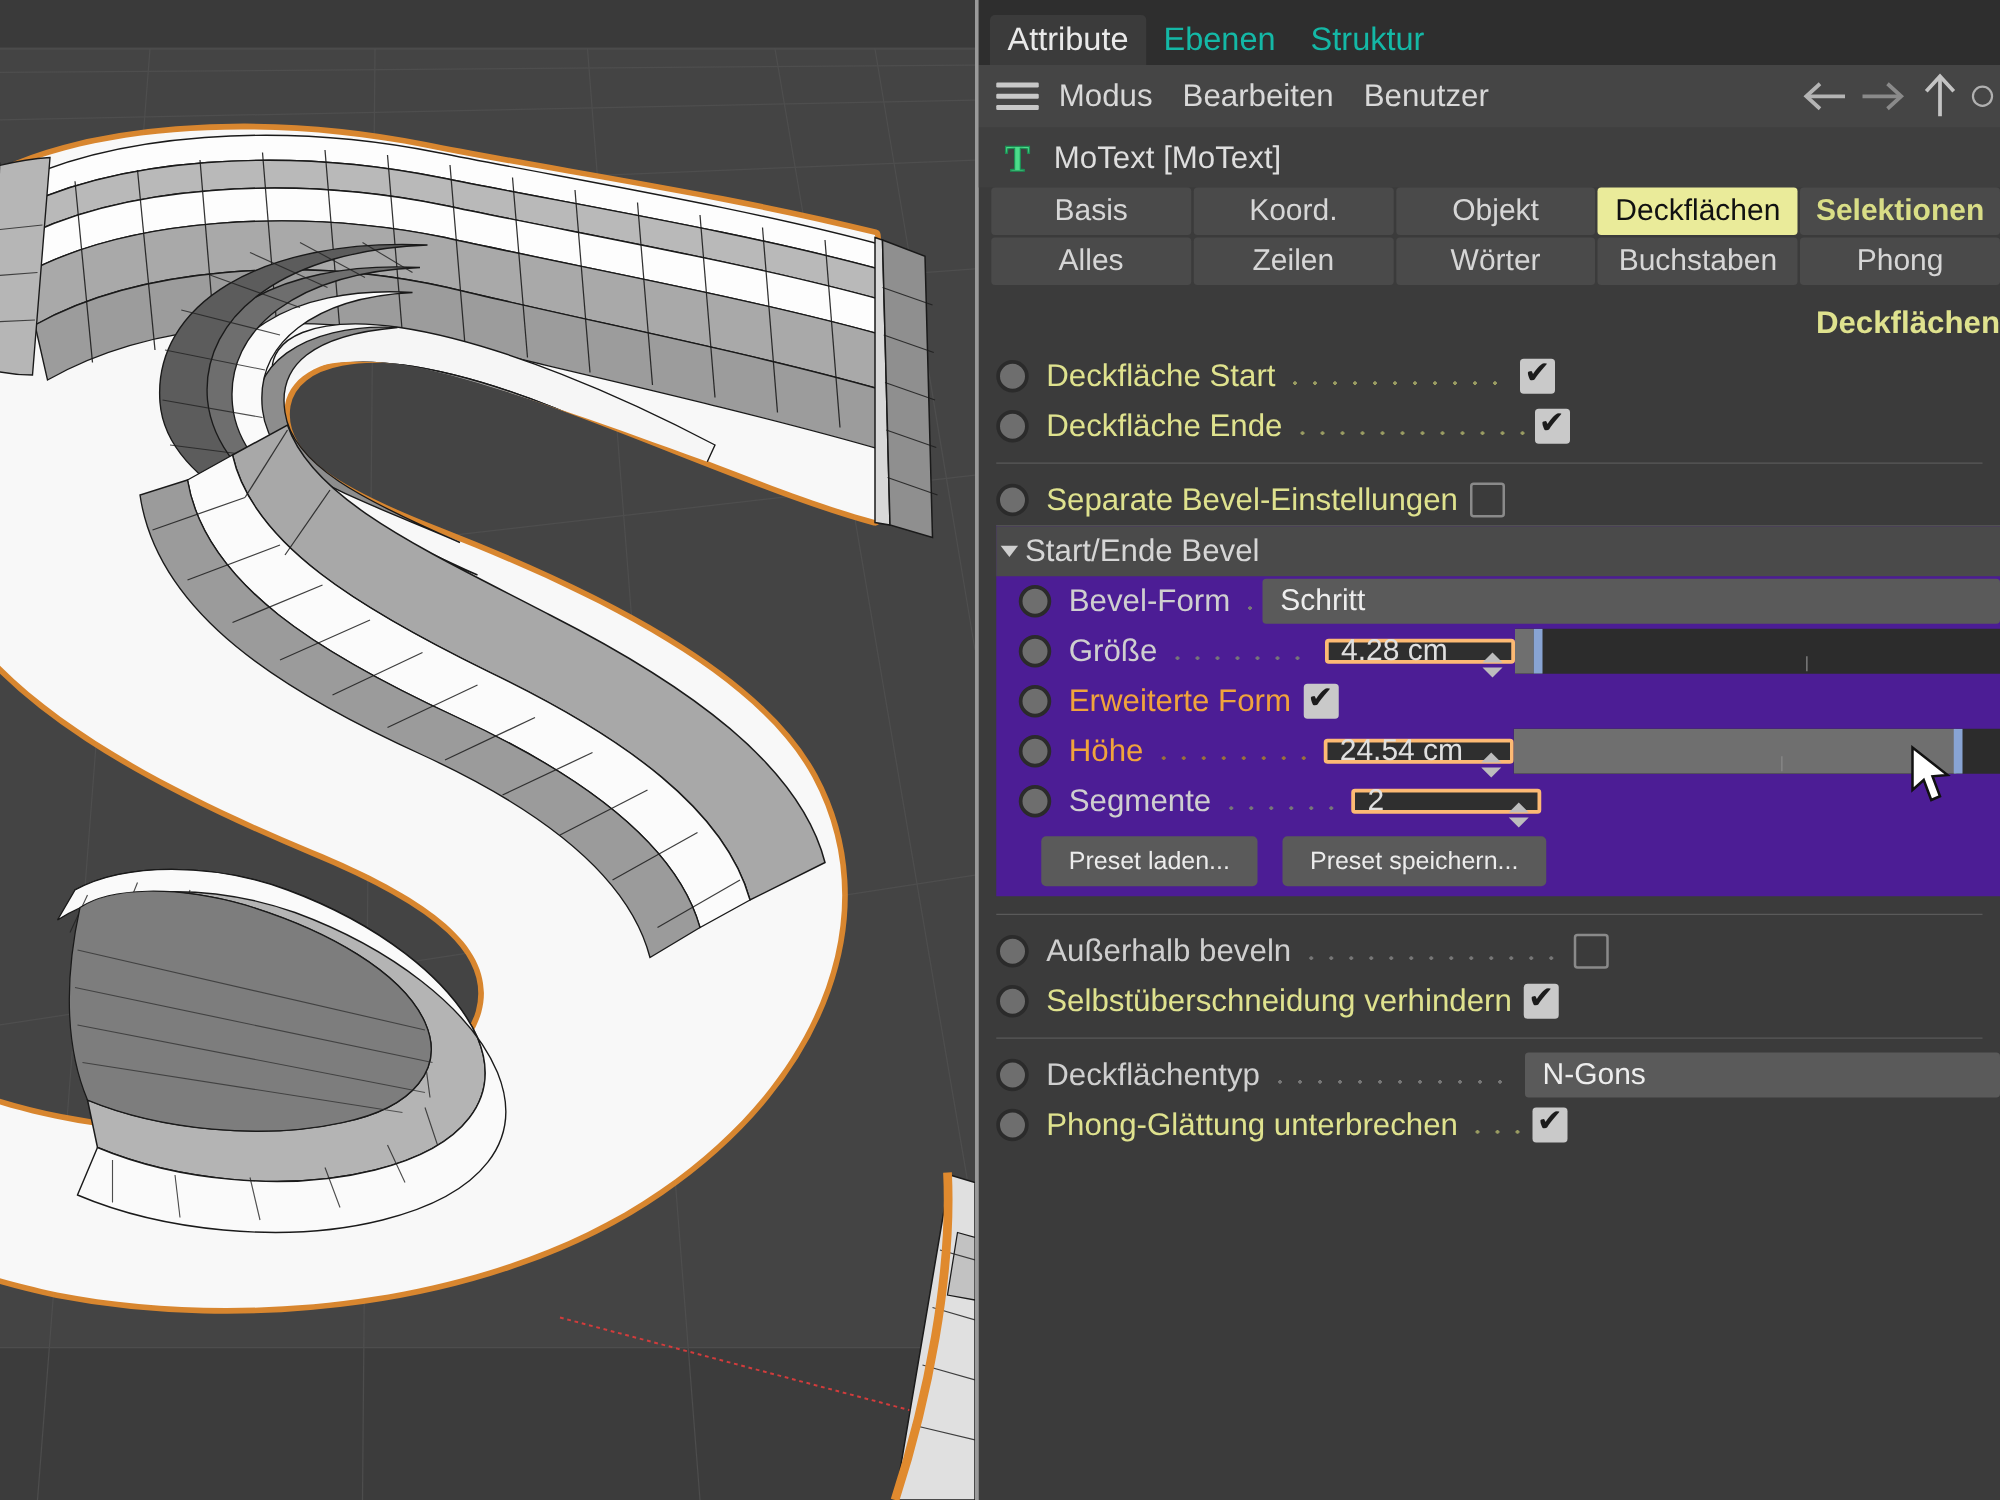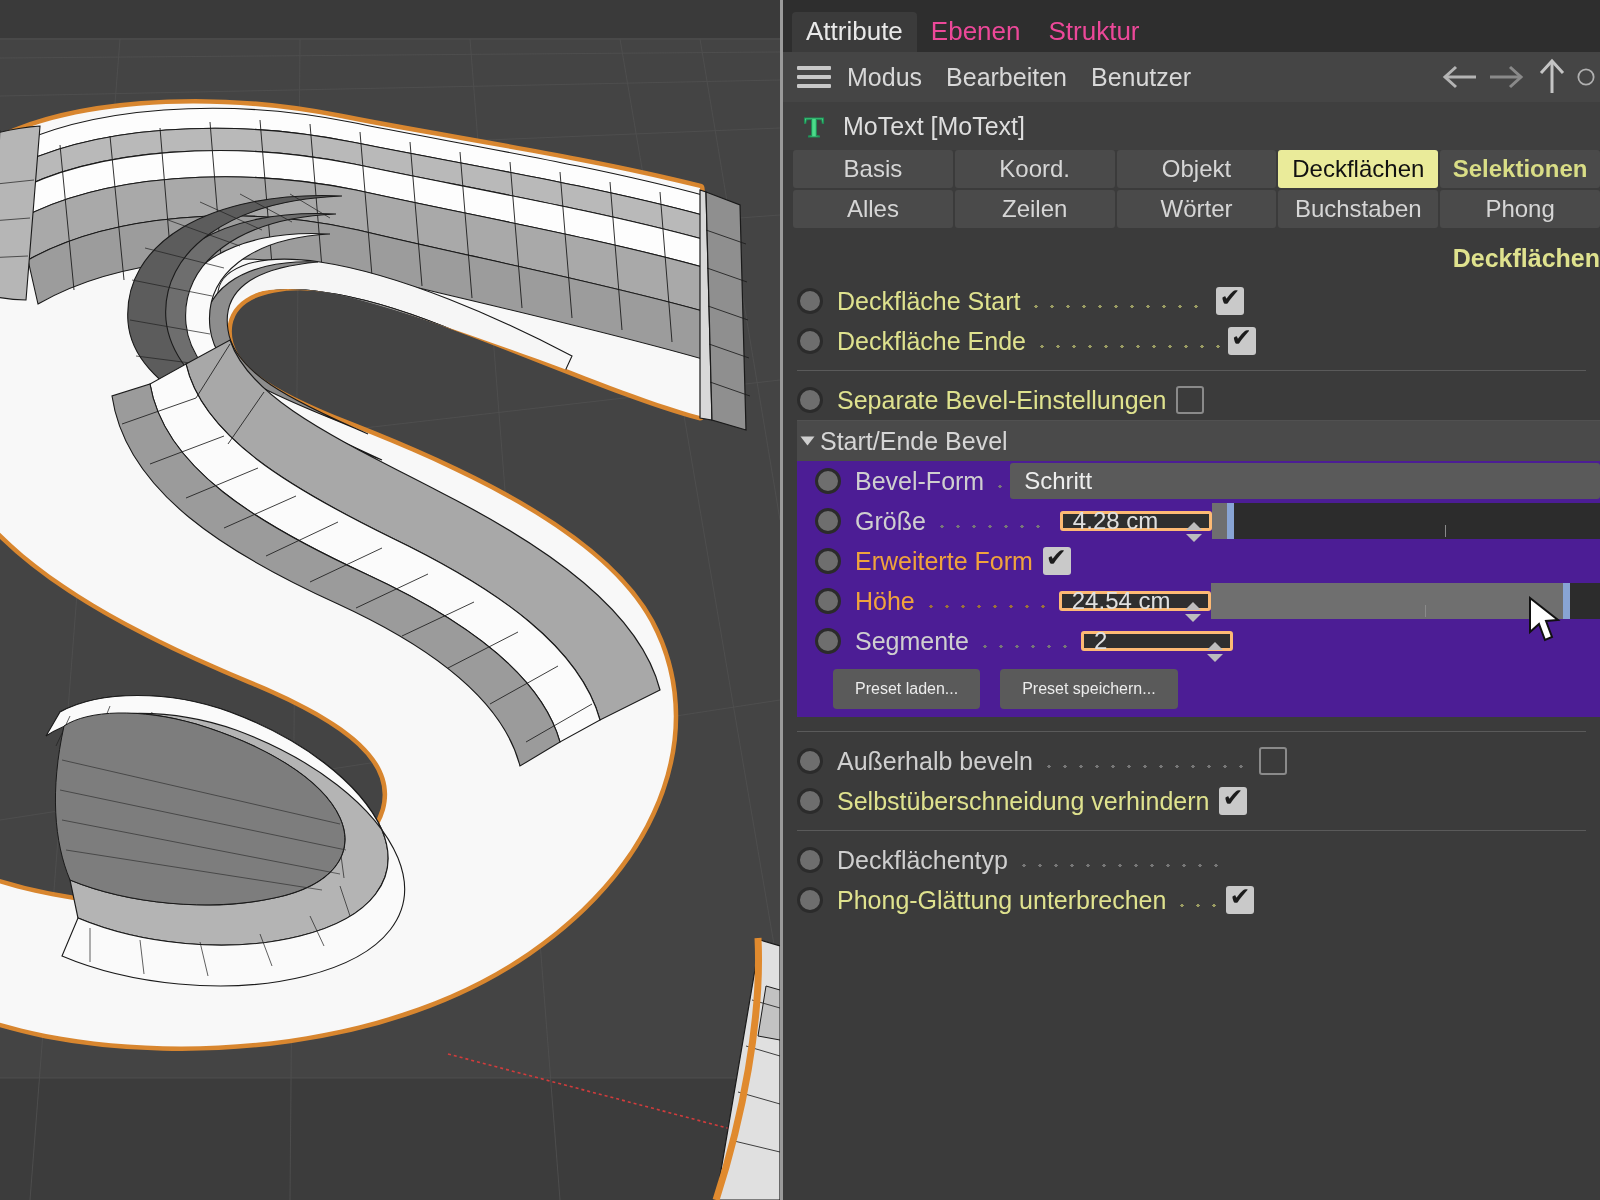--- a/index.html
+++ b/index.html
@@ -32,21 +32,21 @@
     background: #3b3b3b;
     border-left: 3px solid #9a9a9a;
     text-align: right;
   }
   
   #tabbar {
     position: relative; height: 52px; background: #2e2e2e;
     display: flex; align-items: flex-end; padding-left: 9px;
   }
   .wtab {
-    font-size: 26px; padding: 6px 14px 8px 14px; color: #ec4899;
+    font-size: 26px; padding: 6px 14px 8px 14px; color: #14b8a6;
     line-height: 1; cursor: pointer;
   }
   .wtab.active {
     background: #3b3b3b; color: #e9e9e9; border-radius: 4px 4px 0 0;
   }
 
   
   #menurow {
     height: 50px; background: #454545; display: flex; align-items: center;
     padding-left: 14px; position: relative;
@@ -136,21 +136,21 @@
     color:#ededed; font-size: 24px; padding-left: 14px; cursor:pointer;
   }
 
   .slider { height: 36px; background: #2c2c2c; position: relative; flex: 1 1 auto; cursor: pointer; overflow:hidden; }
   .slider .fill { position:absolute; left:0; top:0; bottom:0; background:#6f6f6f; }
   .slider .knob { position:absolute; top:0; bottom:0; width: 7px; background:#88a4d4; }
   .slider .tick { position:absolute; top: 22px; bottom: 2px; width:1px; background:#8a8a8a; }
 
   .btn {
     height: 40px; background: #5a5a5a; border-radius: 4px; color:#ececec;
-    font-size: 16px; display:flex; align-items:center; justify-content:center;
+    font-size: 20px; display:flex; align-items:center; justify-content:center;
     padding: 0 22px; cursor:pointer;
   }
 
   #cursor { position:absolute; left: 1528px; top: 596px; width: 34px; height: 48px; pointer-events:none; }
 </style>
 </head>
 <body>
 
 <div id="app">
 
@@ -582,20 +582,21 @@
         <div class="cbox on" style="margin-left:10px"></div>
         <div style="flex:1"></div>
       </div>
 
       <div class="hsep"></div>
 
       <div class="prow">
         <div class="anim"></div>
         <div class="plabel grey">Deckflächentyp</div>
         <div class="dots grey" style="max-width:208px"></div>
+        <div class="combo" style="width:380px">N-Gons</div>
       </div>
 
       <div class="prow">
         <div class="anim"></div>
         <div class="plabel yellow">Phong-Glättung unterbrechen</div>
         <div class="dots yellow" style="max-width:44px"></div>
         <div class="cbox on"></div>
         <div style="flex:1"></div>
       </div>
     </div>

